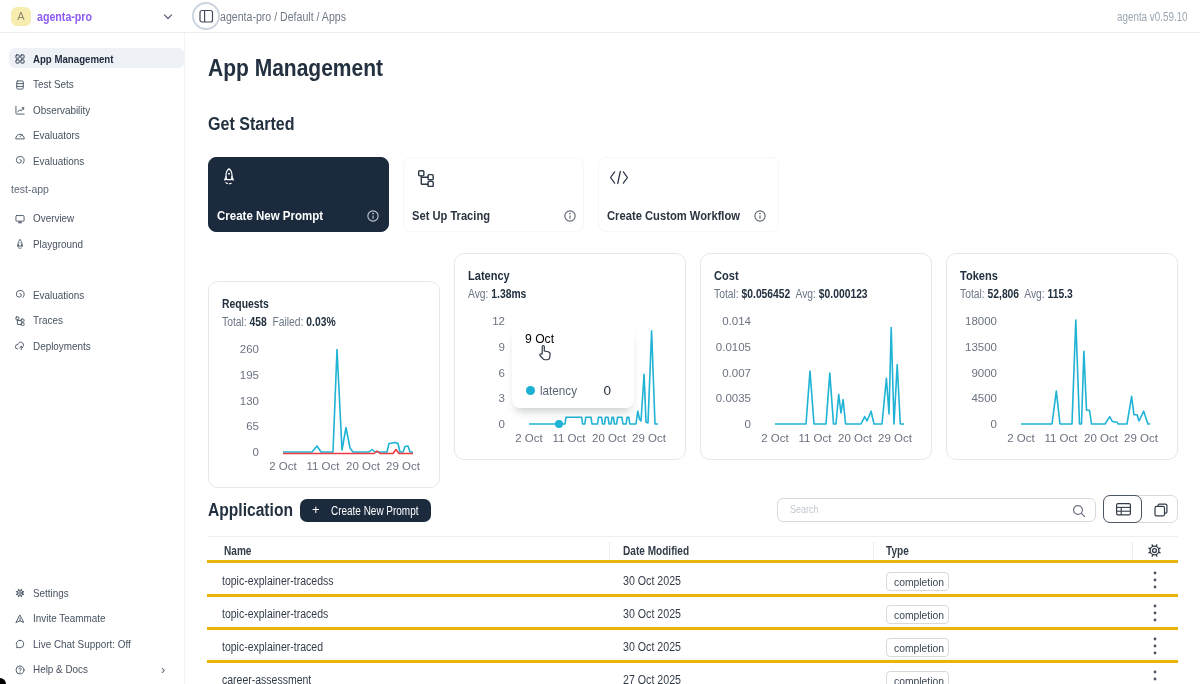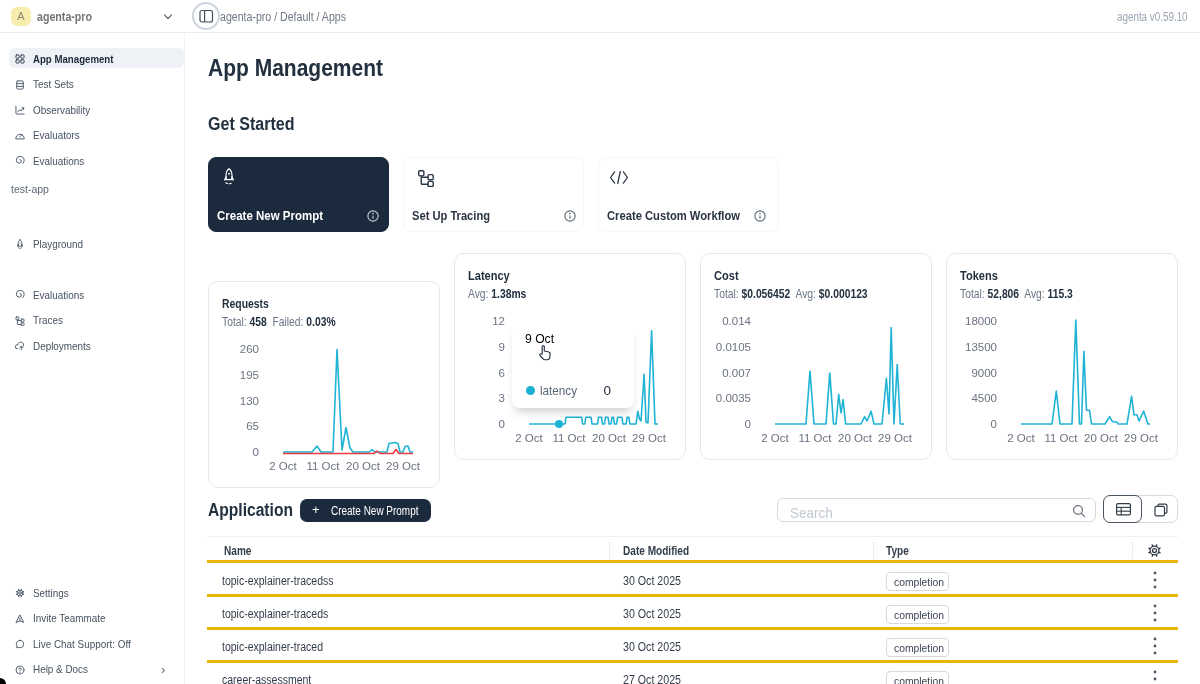--- a/index.html
+++ b/index.html
@@ -4,21 +4,21 @@
 <style>
 * { margin:0; padding:0; box-sizing:border-box; }
 html,body { width:1200px; height:684px; overflow:hidden; background:#fff;
   font-family:"Liberation Sans", sans-serif; -webkit-font-smoothing:antialiased; }
 #page { position:relative; width:1200px; height:684px; }
 .sx { display:inline-block; transform-origin:0 50%; white-space:pre; }
 
 
 #topbar { position:absolute; left:0; top:0; width:1200px; height:33px; background:#fff; border-bottom:1px solid #e9edf2; }
 #ws-avatar { position:absolute; left:11px; top:7px; width:20px; height:19px; border-radius:6px; background:#f7edae; color:#8d8770; font-size:11px; font-weight:400; text-align:center; line-height:19px; }
-#ws-name { position:absolute; left:37px; top:9.5px; font-size:12px; font-weight:600; color:#737373; }
+#ws-name { position:absolute; left:37px; top:9.5px; font-size:12px; font-weight:600; color:#8b5cf6; }
 #crumb { position:absolute; left:220px; top:9.5px; font-size:12.5px; color:#6e7785; }
 #ver { position:absolute; left:1117px; top:10px; font-size:12px; color:#9ba6b2; }
 #toggleBtn { position:absolute; left:192px; top:2px; width:28px; height:28px; border-radius:50%; border:2.5px solid #ccd4dd; background:#fff; }
 
 
 #sidebar { position:absolute; left:0; top:33px; width:185px; height:651px; background:#fff; border-right:1px solid #f0f2f5; }
 .navitem { position:absolute; left:9px; width:175px; height:20px; border-radius:6px; }
 .navitem svg.ico { position:absolute; left:6px; top:6px; }
 .navitem .lbl { position:absolute; left:23.5px; top:4.5px; font-size:11px; color:#46525f; white-space:pre; transform-origin:0 50%; transform:scaleX(0.9); }
 .navitem.active { background:#eef1f6; }
@@ -41,21 +41,21 @@
 .scard .t { position:absolute; left:12.5px; top:13.5px; font-size:13px; font-weight:700; color:#22303f; transform-origin:0 0; transform:scaleX(0.8); white-space:pre; }
 .scard .sub { position:absolute; left:13px; top:33px; font-size:12px; color:#6a7585; transform-origin:0 0; transform:scaleX(0.86); white-space:pre; }
 .scard .sub b { color:#22303f; font-weight:700; }
 .scard svg.plot { position:absolute; left:0; top:55px; }
 
 
 #newBtn { position:absolute; left:300px; top:499px; width:131px; height:23px; background:#1b2b3d; border-radius:7px; }
 #newBtn .pl { position:absolute; left:12px; top:3px; color:#fff; font-size:13px; }
 #newBtn .tx { position:absolute; left:31px; top:5px; color:#fff; font-size:12px; transform-origin:0 0; transform:scaleX(0.83); white-space:pre; }
 #searchBox { position:absolute; left:777px; top:498px; width:319px; height:24px; border:1px solid #d9d9d9; border-radius:6px; }
-#searchBox .ph { position:absolute; left:12px; top:5px; font-size:15px; color:#c2c9d2; }
+#searchBox .ph { position:absolute; left:12px; top:5px; font-size:10px; color:#c2c9d2; }
 #seg { position:absolute; left:1103px; top:495px; width:75px; height:28px; border:1px solid #d9d9d9; border-radius:7px; }
 #seg .cell1 { position:absolute; left:-1px; top:-1px; width:39px; height:28px; border:1.5px solid #4a5663; border-radius:7px; background:#fff; }
 
 
 #tbl { position:absolute; left:207px; top:536px; width:971px; }
 .trow { position:absolute; left:0; width:971px; border-bottom:3px solid #eab308; }
 .hrow { height:27px; border-top:1px solid #f0f0f0; }
 .hrow .h { position:absolute; top:6px; font-size:13px; font-weight:600; color:#323c49; transform-origin:0 0; transform:scaleX(0.775); white-space:pre; }
 .vline { position:absolute; top:5px; width:1px; height:17px; background:#ececee; }
 .cell { position:absolute; top:10px; font-size:12px; color:#323c49; white-space:pre; transform-origin:0 0; transform:scaleX(0.875); }
@@ -124,20 +124,28 @@
         </svg>
         <div class="lbl">Evaluators</div>
       </div>
       <div class="navitem" style="top: 117px;">
         <svg class="ico" width="10" height="10" viewBox="0 0 16 16">
           <path d="M8 5.8 a2.2 2.2 0 0 1 2.2 2.2 a3.4 3.4 0 0 1 -3.4 3.4 a4.7 4.7 0 0 1 -4.7 -4.7 a6 6 0 0 1 6 -6 a6.5 6.5 0 0 1 6.5 6.5 a6.7 6.7 0 0 1 -2 4.8" stroke="#4b5866" fill="none" stroke-width="1.5" stroke-linecap="round" stroke-linejoin="round"></path>
         </svg>
         <div class="lbl">Evaluations</div>
       </div>
       <div style="position: absolute; left: 11px; top: 150px; font-size: 10.5px; color: rgb(93, 104, 117);">test-app</div>
+      <div class="navitem" style="top: 174.6px;">
+        <svg class="ico" width="10" height="10" viewBox="0 0 16 16">
+          <rect x="1.5" y="2.5" width="13" height="9" rx="1.3" stroke="#4b5866" fill="none" stroke-width="1.5" stroke-linecap="round" stroke-linejoin="round"></rect>
+          <line x1="5.5" y1="14" x2="10.5" y2="14" stroke="#4b5866" fill="none" stroke-width="1.5" stroke-linecap="round" stroke-linejoin="round"></line>
+          <line x1="8" y1="11.5" x2="8" y2="14" stroke="#4b5866" fill="none" stroke-width="1.5" stroke-linecap="round" stroke-linejoin="round"></line>
+        </svg>
+        <div class="lbl">Overview</div>
+      </div>
       <div class="navitem" style="top: 200.1px;">
         <svg class="ico" width="10" height="10" viewBox="0 0 16 16">
           <path d="M8 1.1 C9.9 2.5 11 5 11 7.7 c0 1.3 -0.2 2.5 -0.6 3.6 H5.6 C5.2 10.2 5 9 5 7.7 C5 5 6.1 2.5 8 1.1 Z" stroke="#4b5866" fill="none" stroke-width="1.5" stroke-linecap="round" stroke-linejoin="round"></path>
           <circle cx="8" cy="5.9" r="0.85" fill="#4b5866" stroke="none"></circle>
           <path d="M5.2 8.4 L3.8 11.6 L5.8 11" stroke="#4b5866" fill="none" stroke-width="1.5" stroke-linecap="round" stroke-linejoin="round"></path>
           <path d="M10.8 8.4 L12.2 11.6 L10.2 11" stroke="#4b5866" fill="none" stroke-width="1.5" stroke-linecap="round" stroke-linejoin="round"></path>
           <path d="M5.3 13.9 a4.3 4.3 0 0 0 5.4 0" stroke="#4b5866" fill="none" stroke-width="1.5" stroke-linecap="round" stroke-linejoin="round" stroke-dasharray="1.6 1.5"></path>
         </svg>
         <div class="lbl">Playground</div>
       </div>

